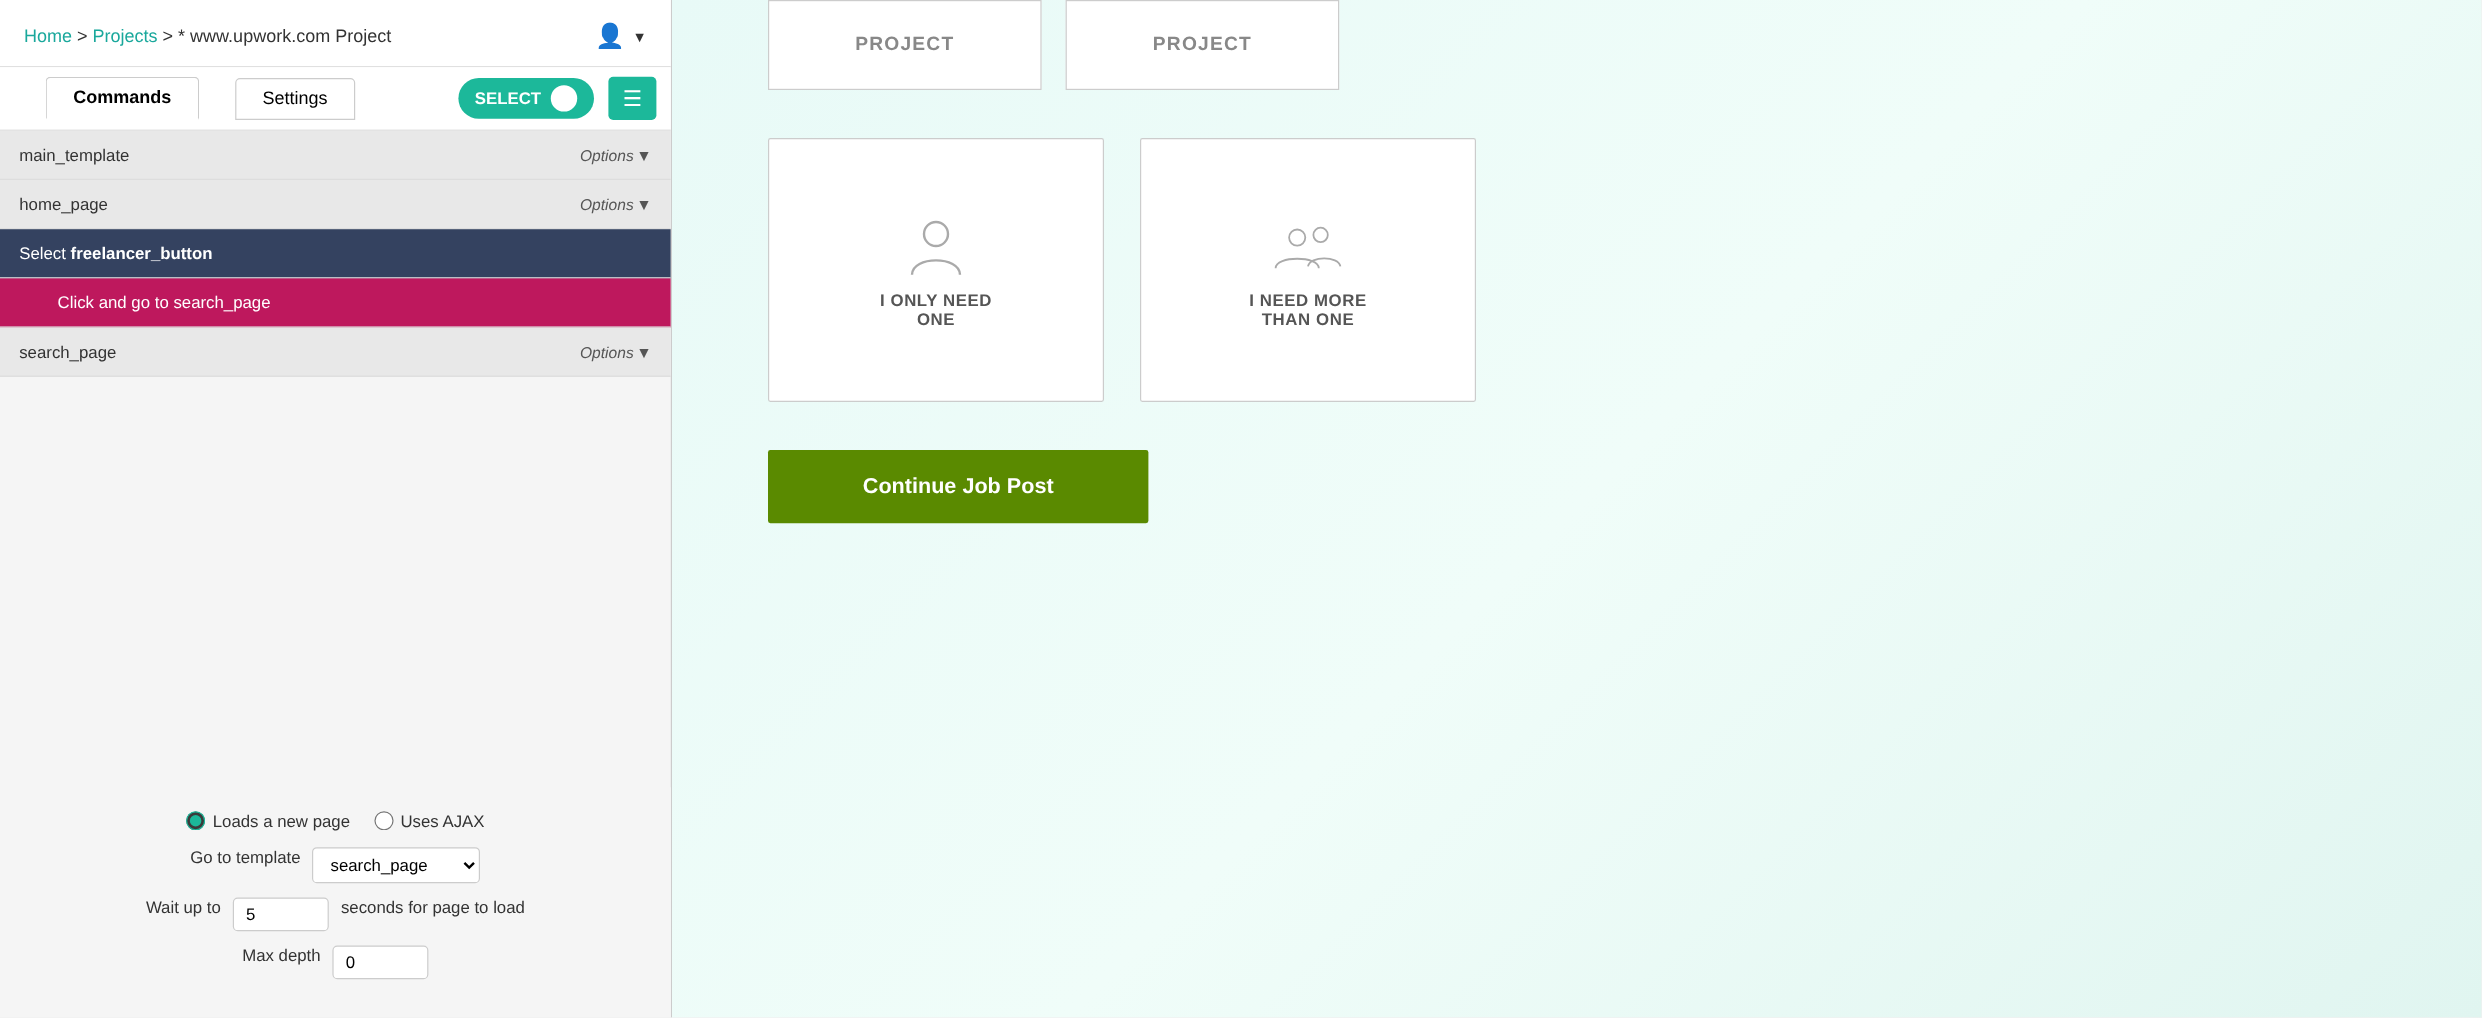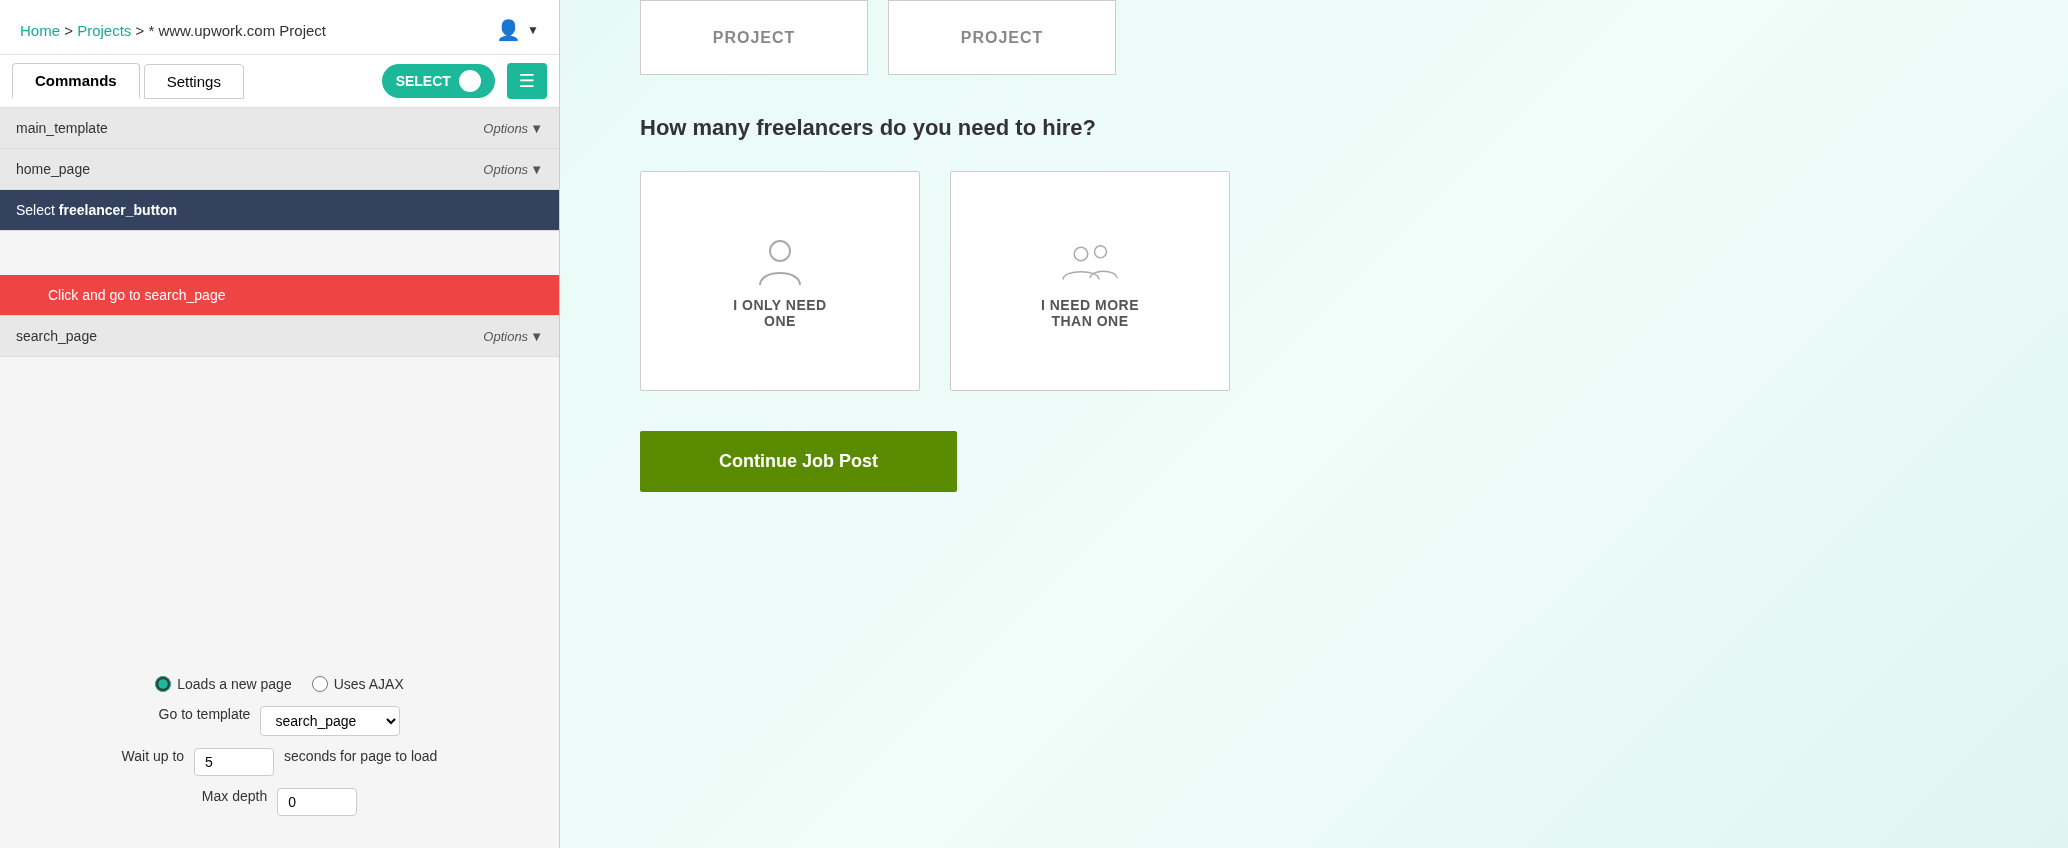--- a/index.html
+++ b/index.html
@@ -54,20 +54,21 @@
       border-bottom: 1px solid #ddd;
       gap: 4px;
     }
     .tab {
       padding: 8px 22px;
       font-size: 15px;
       border: 1px solid #ccc;
       background: #fff;
       cursor: pointer;
       border-radius: 4px 4px 0 0;
+      margin-left: 26px;
     }
     .tab.active {
       font-weight: bold;
       border-bottom: 2px solid #fff;
     }
     .tab-settings {
       border-radius: 4px 4px 0 0;
     }
     .select-toggle {
       margin-left: auto;
@@ -120,24 +121,23 @@
     .cmd-row.dark-blue {
       background: #3d4f6b;
       color: white;
     }
     .cmd-row.darker-blue {
       background: #344260;
       color: white;
       padding-left: 16px;
     }
     .cmd-row.teal {
-      background: #ef4444;
+      background: #be185d;
       color: white;
       padding-left: 48px;
-      margin-top: 44px;
     }
     .options-btn {
       color: #555;
       font-size: 13px;
       cursor: pointer;
       display: flex;
       align-items: flex-start;
       gap: 2px;
       font-style: italic;
     }
@@ -407,21 +407,20 @@
   <div class="top-cards">
     <div class="top-card">
       <span>PROJECT</span>
     </div>
     <div class="top-card">
       <span>PROJECT</span>
     </div>
   </div>
 
   <div class="question-section">
-    <div class="question-title">How many freelancers do you need to hire?</div>
 
     <div class="hire-options">
 
       <div class="hire-card">
         <div class="single-person-icon">
           <svg viewBox="0 0 60 60" xmlns="http://www.w3.org/2000/svg">
             <circle cx="30" cy="18" r="10" stroke="#aaa" stroke-width="2" fill="none"></circle>
             <path d="M10 52 C10 36 50 36 50 52" stroke="#aaa" stroke-width="2" fill="none"></path>
           </svg>
         </div>

